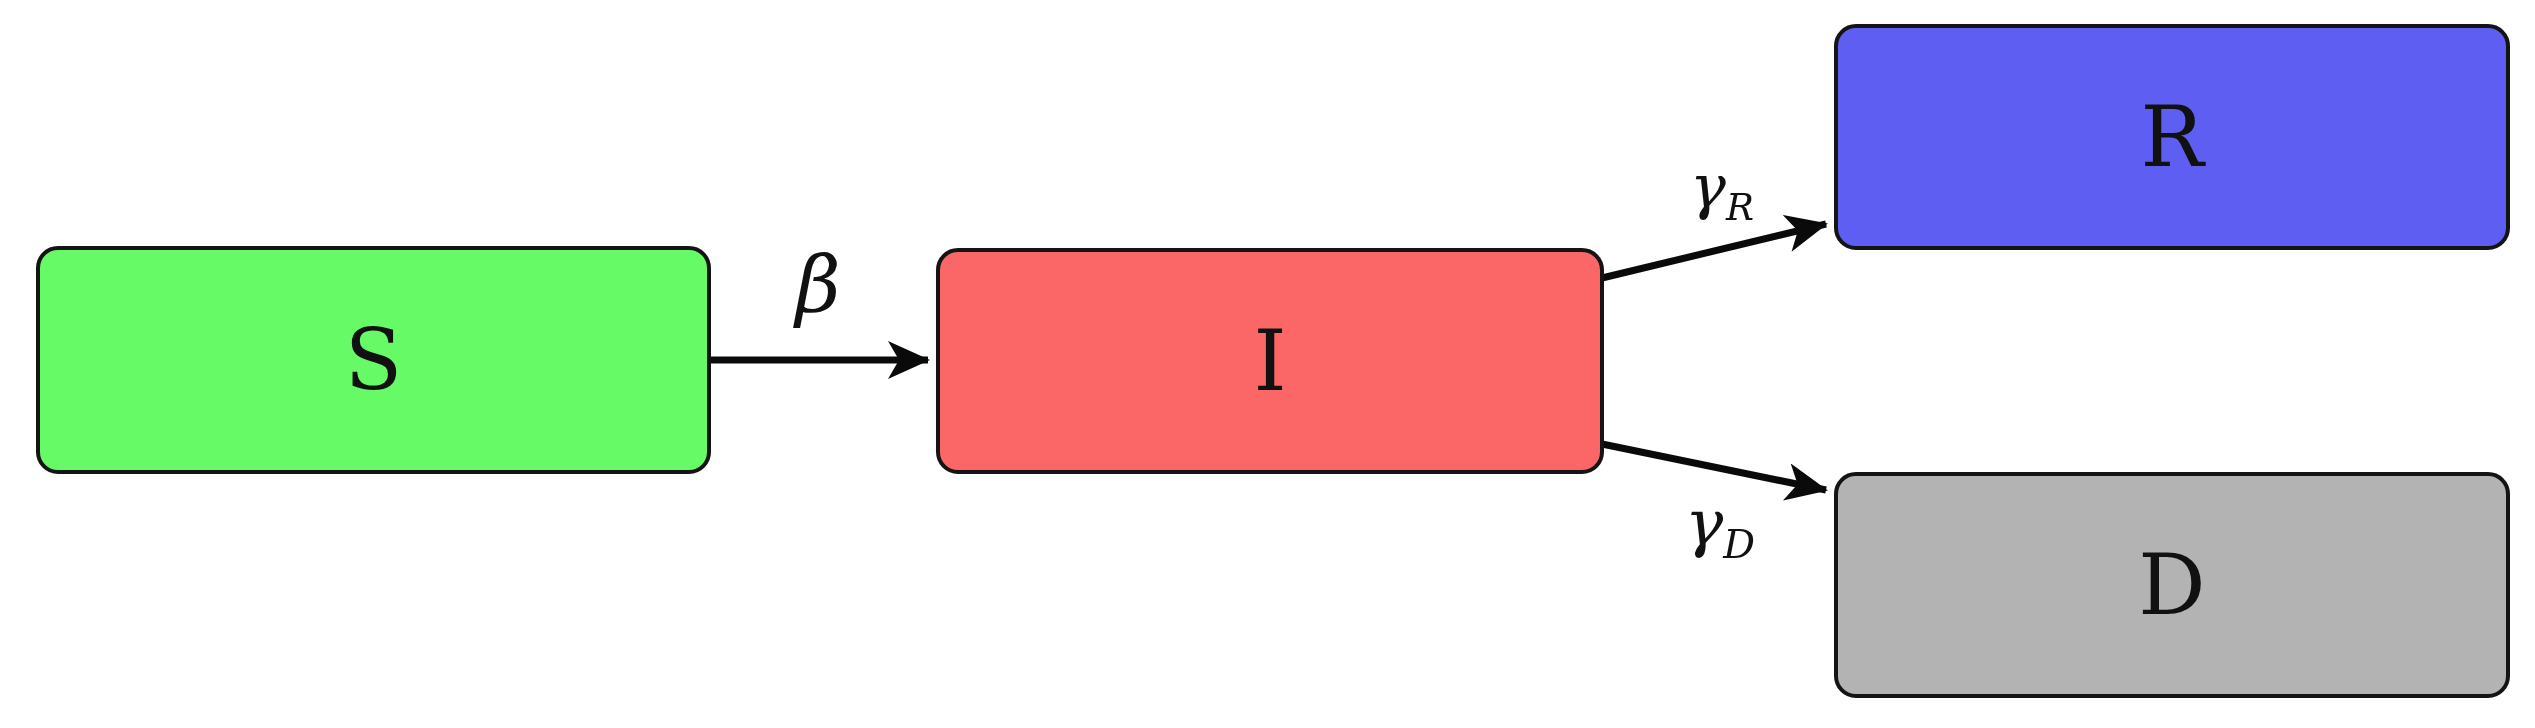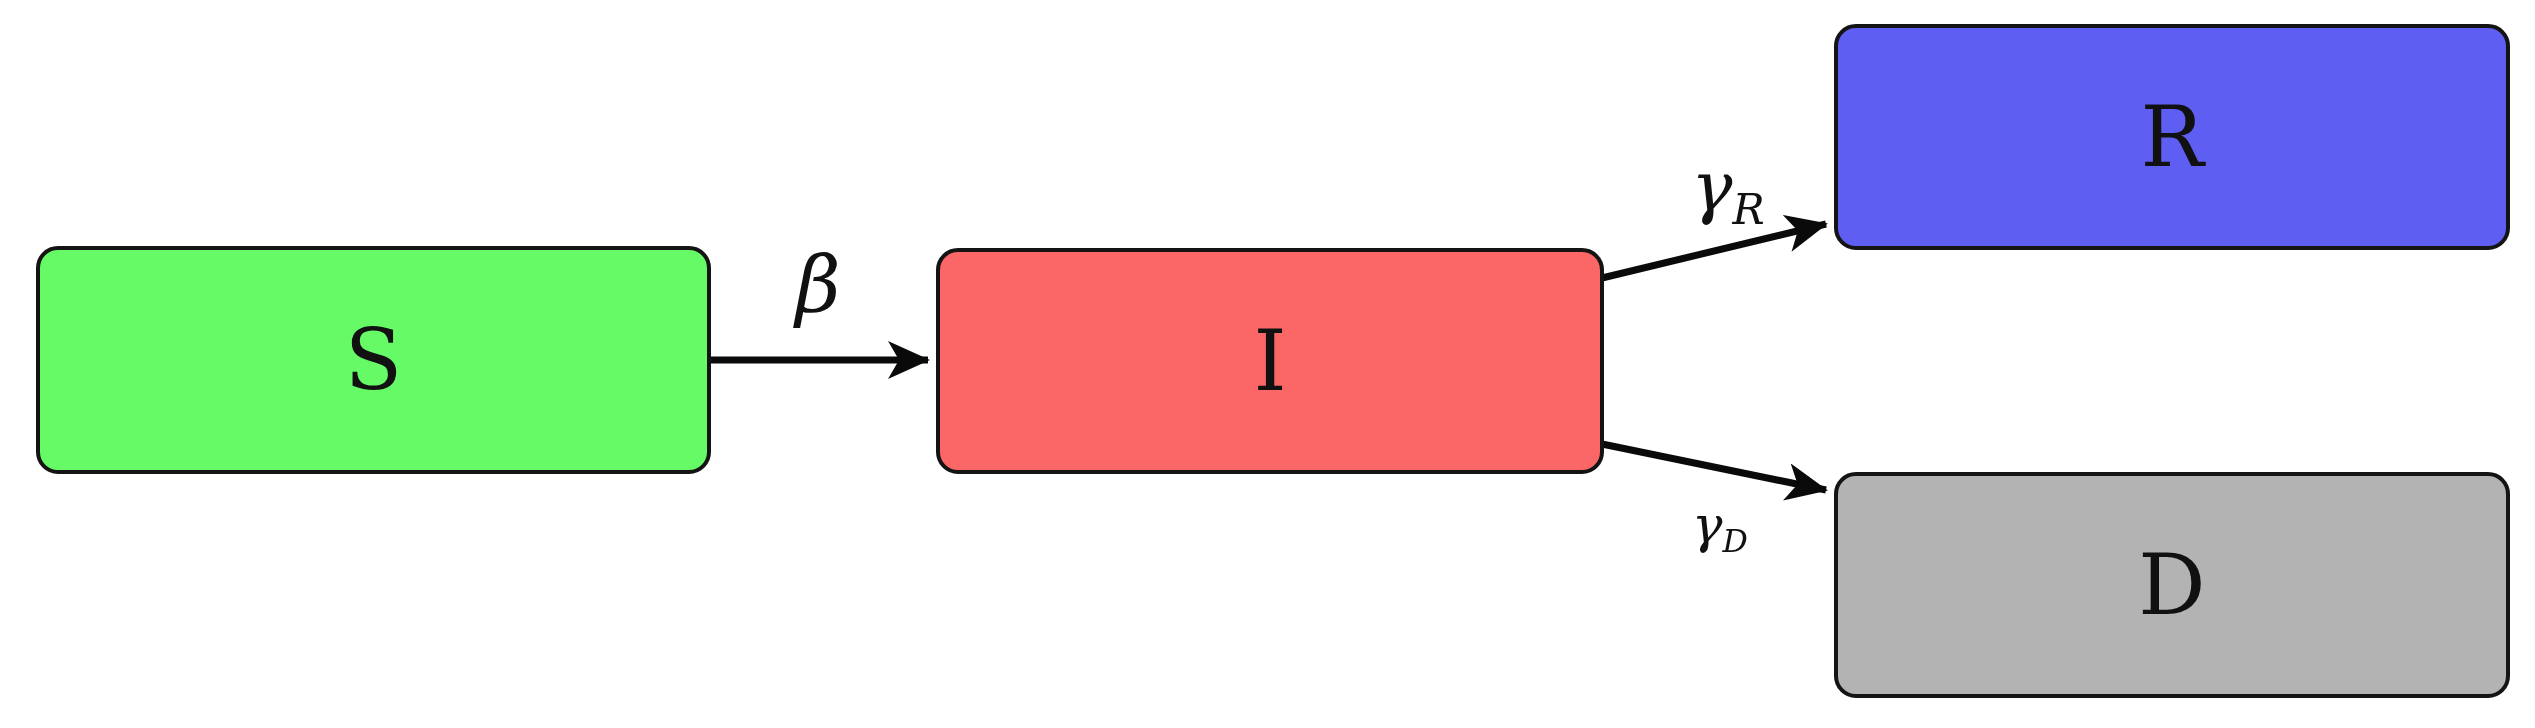--- a/index.html
+++ b/index.html
@@ -49,22 +49,22 @@
   .edge-label {
     position: absolute;
     transform: translate(-50%, -50%);
     font-style: italic;
     color: #111111;
     line-height: 1;
     white-space: nowrap;
     user-select: none;
   }
   #edge-label-beta   { left: 818px;  top: 290px; font-size: 78px; }
-  #edge-label-gammaR { left: 1722px; top: 192px; font-size: 69px; margin-left: 6px; }
-  #edge-label-gammaD { left: 1720px; top: 528px; font-size: 51px; }
+  #edge-label-gammaR { left: 1722px; top: 192px; font-size: 60px; }
+  #edge-label-gammaD { left: 1720px; top: 528px; font-size: 64px; }
   .edge-sub {
     font-size: 0.62em;
     vertical-align: -0.32em;
   }
 </style>
 </head>
 <body>
 
 <div id="stage">
 

